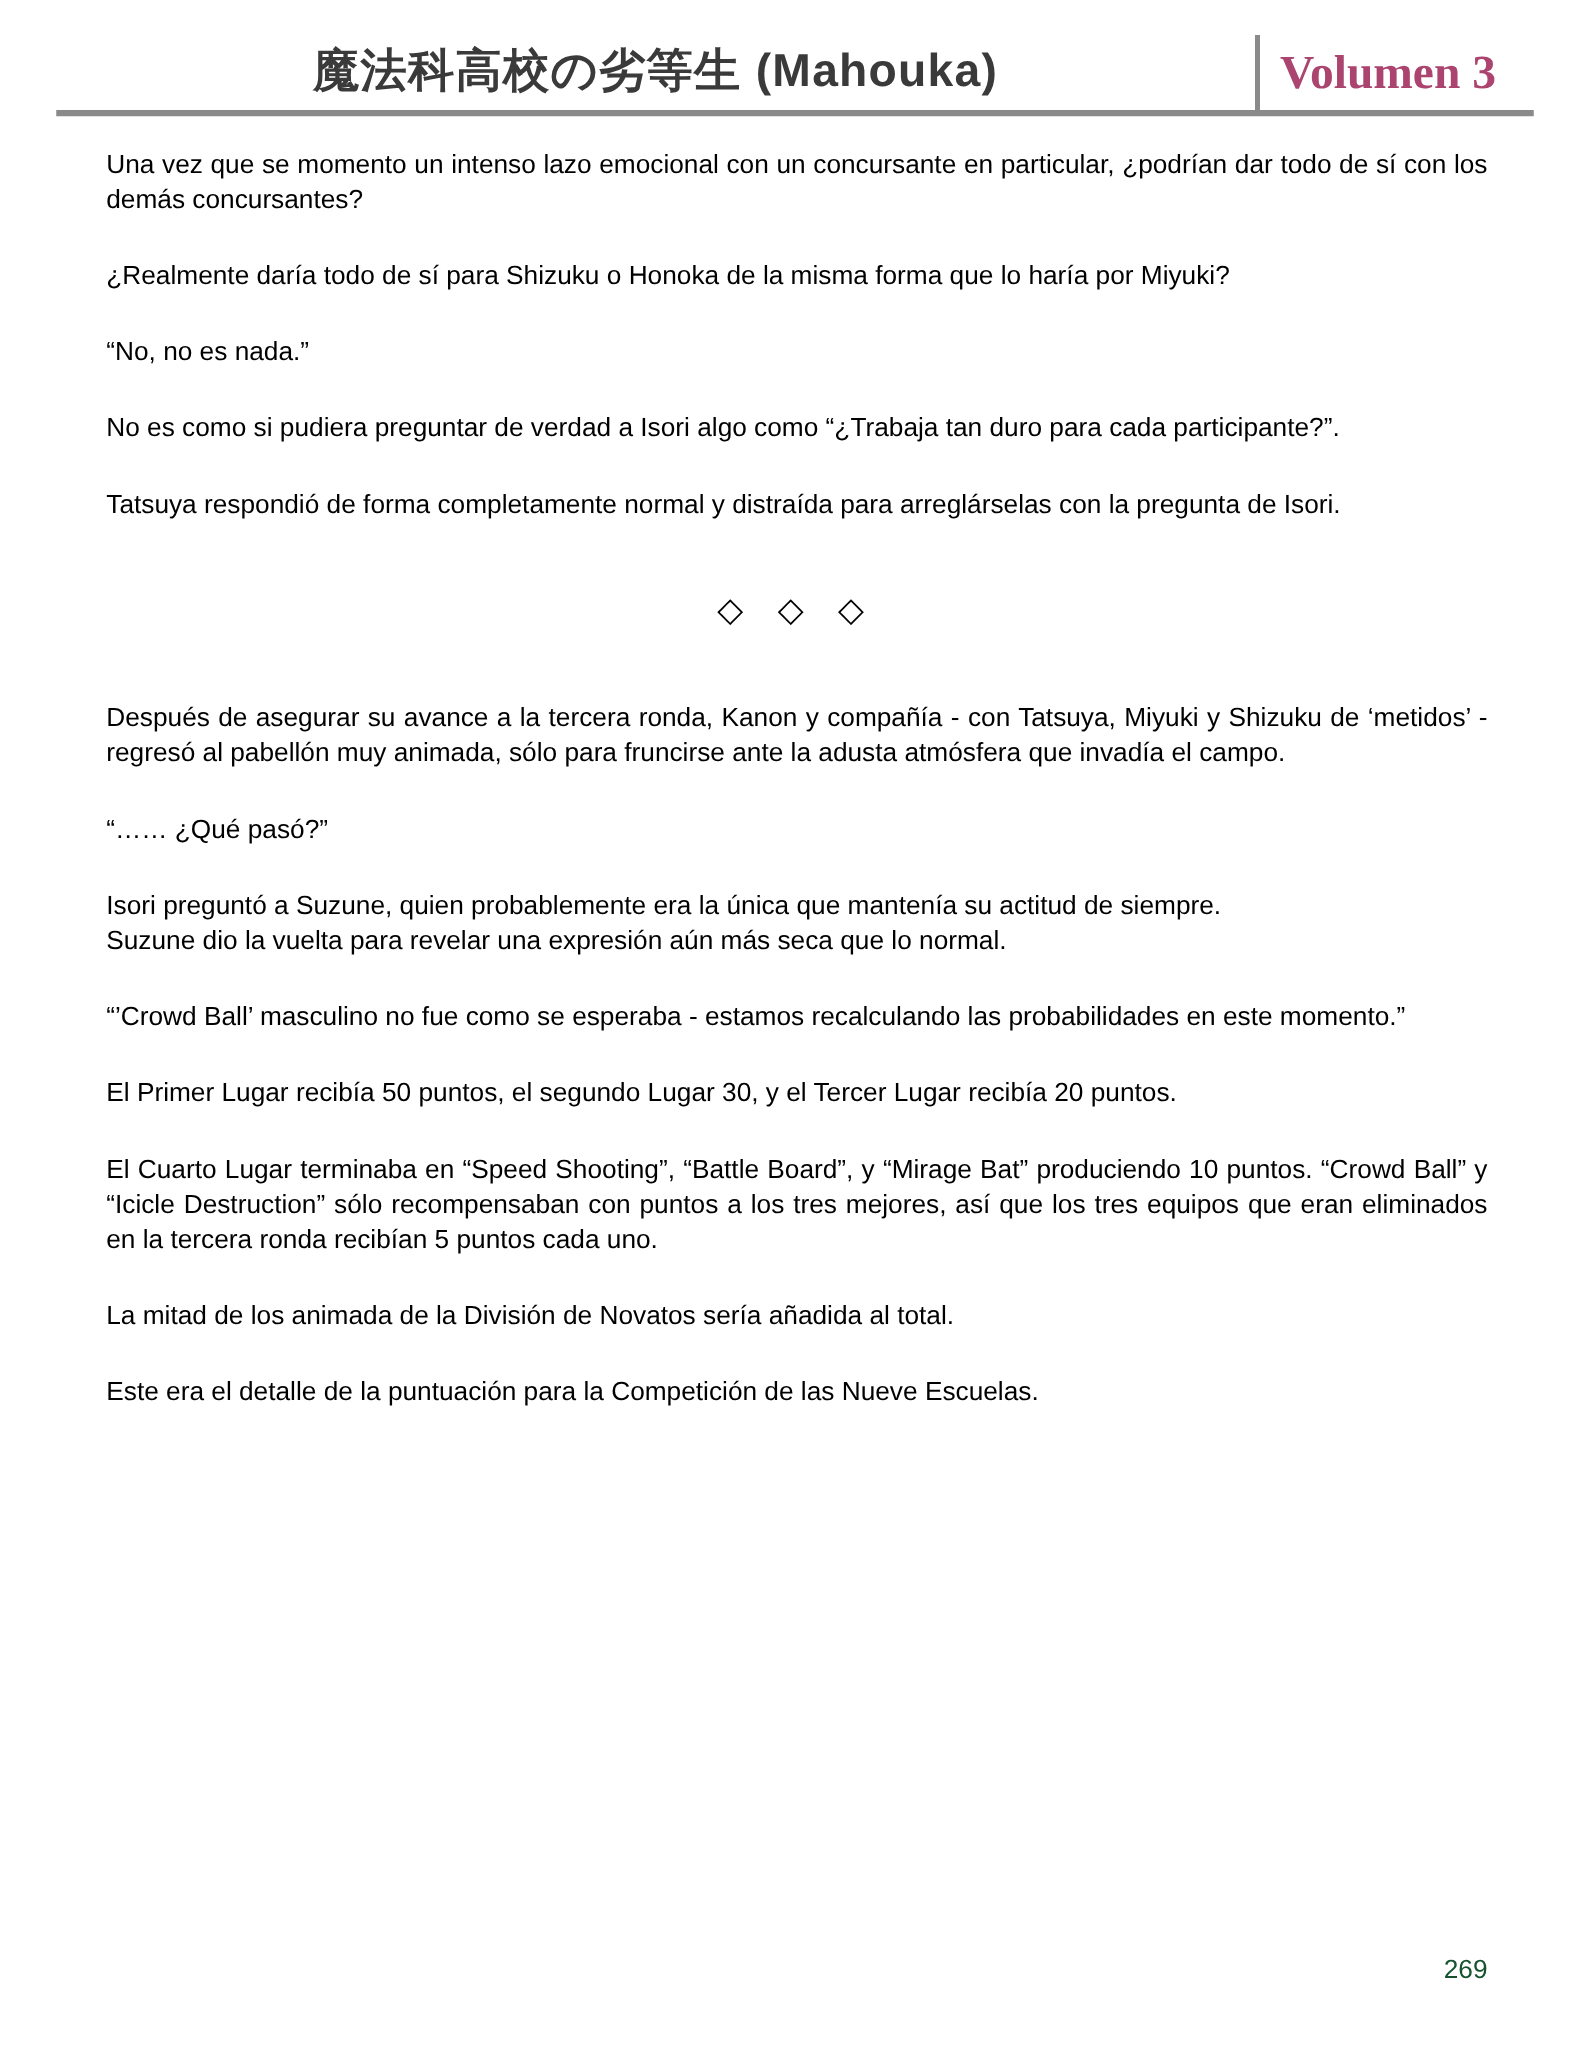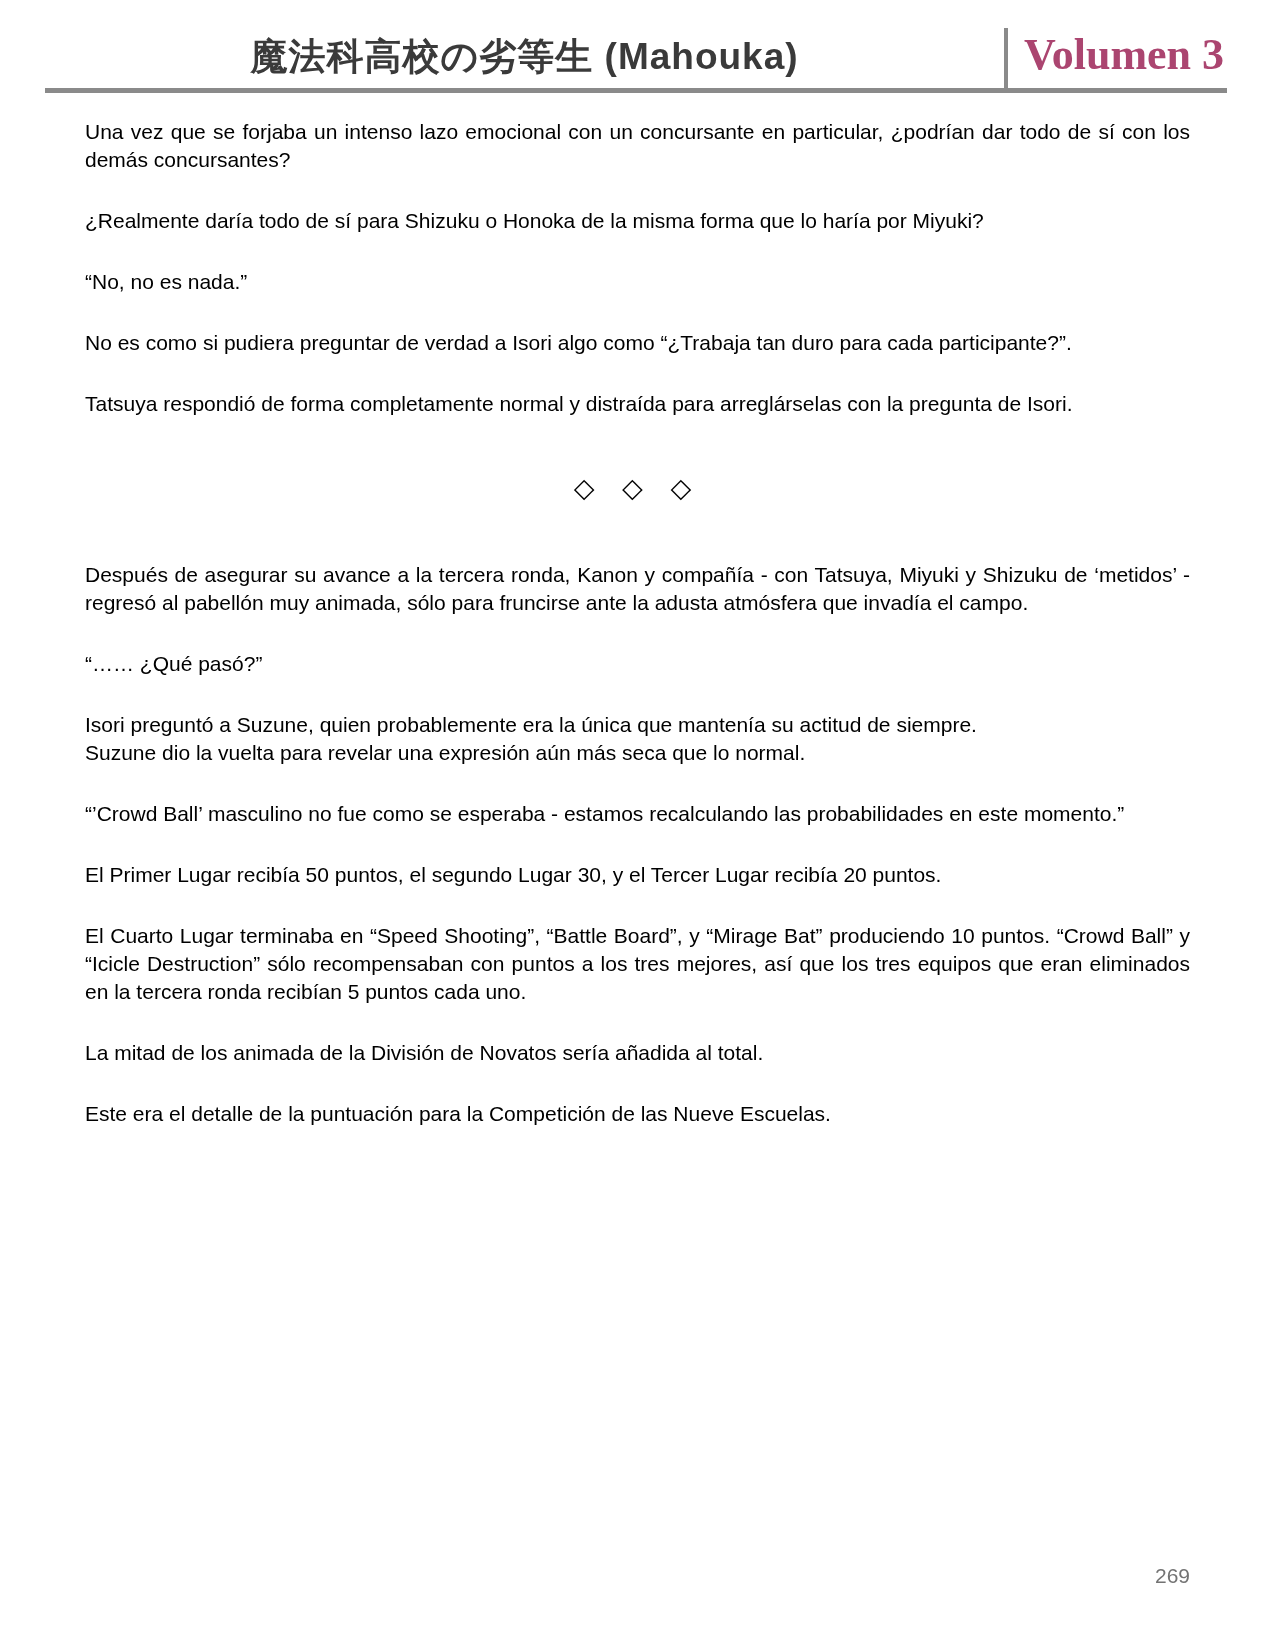--- a/index.html
+++ b/index.html
@@ -40,21 +40,21 @@
     background: #8a8a8a;
     flex: none;
   }
   .header-volume-cell {
     width: 219px;
     flex: none;
     box-sizing: border-box;
     padding: 0 0 8px 16px;
     font-family: "Liberation Serif", "DejaVu Serif", serif;
     font-weight: bold;
-    font-size: 44px;
+    font-size: 38px;
     color: #ab4570;
     white-space: nowrap;
   }
   .header-rule {
     height: 5px;
     background: #8a8a8a;
     margin: 0 48px 0 45px;
   }
   
   .content {
@@ -74,38 +74,38 @@
     letter-spacing: 10px;
     margin: 55px 0 58px 0;
     color: #000000;
   }
   
   .page-number {
     position: absolute;
     right: 85px;
     bottom: 62px;
     font-size: 21px;
-    color: #737373;
+    color: #14532d;
   }
 </style>
 </head>
 <body>
 
 <div class="page">
 
   <div class="header">
     <div class="header-title-cell" style="color: rgb(58, 58, 58);">魔法科高校の劣等生 (Mahouka)</div>
     <div class="header-divider" style="background: rgb(138, 138, 138);"></div>
     <div class="header-volume-cell" style="color: rgb(171, 69, 112);">Volumen 3</div>
   </div>
   <div class="header-rule" style="background: rgb(138, 138, 138);"></div>
 
   <div class="content">
     <div>
-        <p class="para">Una vez que se forjaba un intenso lazo emocional con un concursante en particular, ¿podrían dar todo de sí con los demás concursantes?</p>
+        <p class="para">Una vez que se momento un intenso lazo emocional con un concursante en particular, ¿podrían dar todo de sí con los demás concursantes?</p>
         <p class="para">¿Realmente daría todo de sí para Shizuku o Honoka de la misma forma que lo haría por Miyuki?</p>
         <p class="para">“No, no es nada.”</p>
         <p class="para">No es como si pudiera preguntar de verdad a Isori algo como “¿Trabaja tan duro para cada participante?”.</p>
         <p class="para">Tatsuya respondió de forma completamente normal y distraída para arreglárselas con la pregunta de Isori.</p>
         <p class="separator">◇ ◇ ◇</p>
         <p class="para">Después de asegurar su avance a la tercera ronda, Kanon y compañía - con Tatsuya, Miyuki y Shizuku de ‘metidos’ - regresó al pabellón muy animada, sólo para fruncirse ante la adusta atmósfera que invadía el campo.</p>
         <p class="para">“…… ¿Qué pasó?”</p>
         <p class="para">Isori preguntó a Suzune, quien probablemente era la única que mantenía su actitud de siempre.<br>Suzune dio la vuelta para revelar una expresión aún más seca que lo normal.</p>
         <p class="para">“’Crowd Ball’ masculino no fue como se esperaba - estamos recalculando las probabilidades en este momento.”</p>
         <p class="para">El Primer Lugar recibía 50 puntos, el segundo Lugar 30, y el Tercer Lugar recibía 20 puntos.</p>

